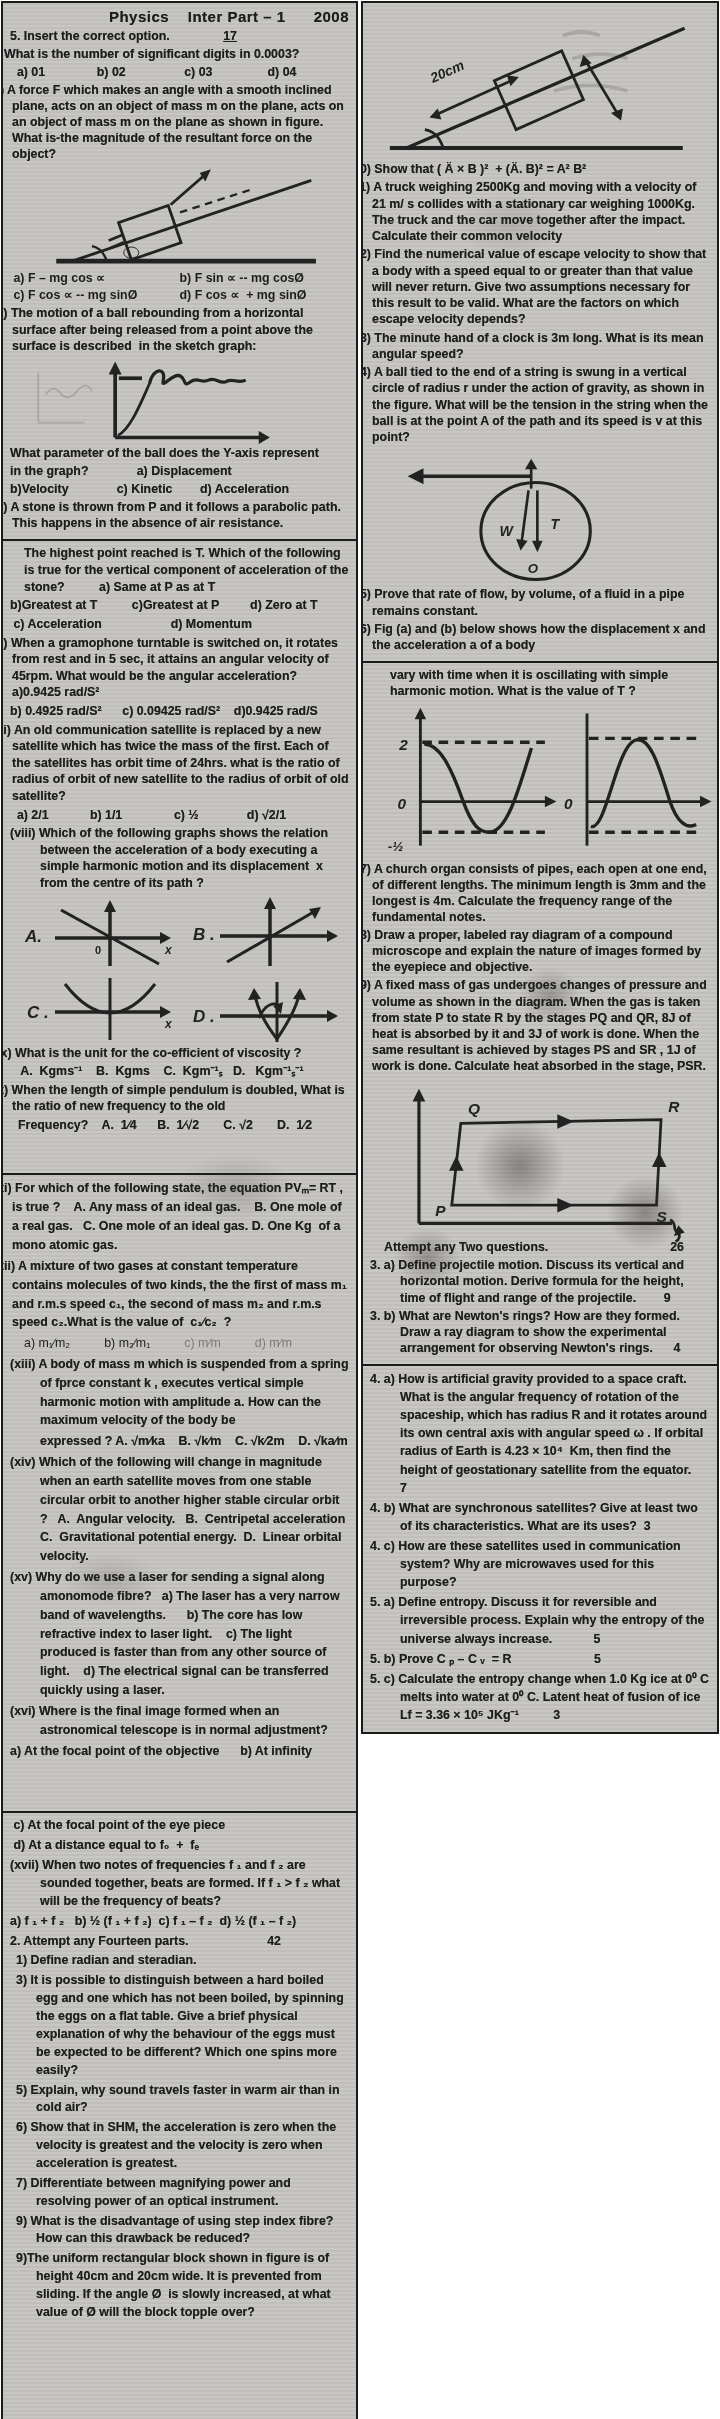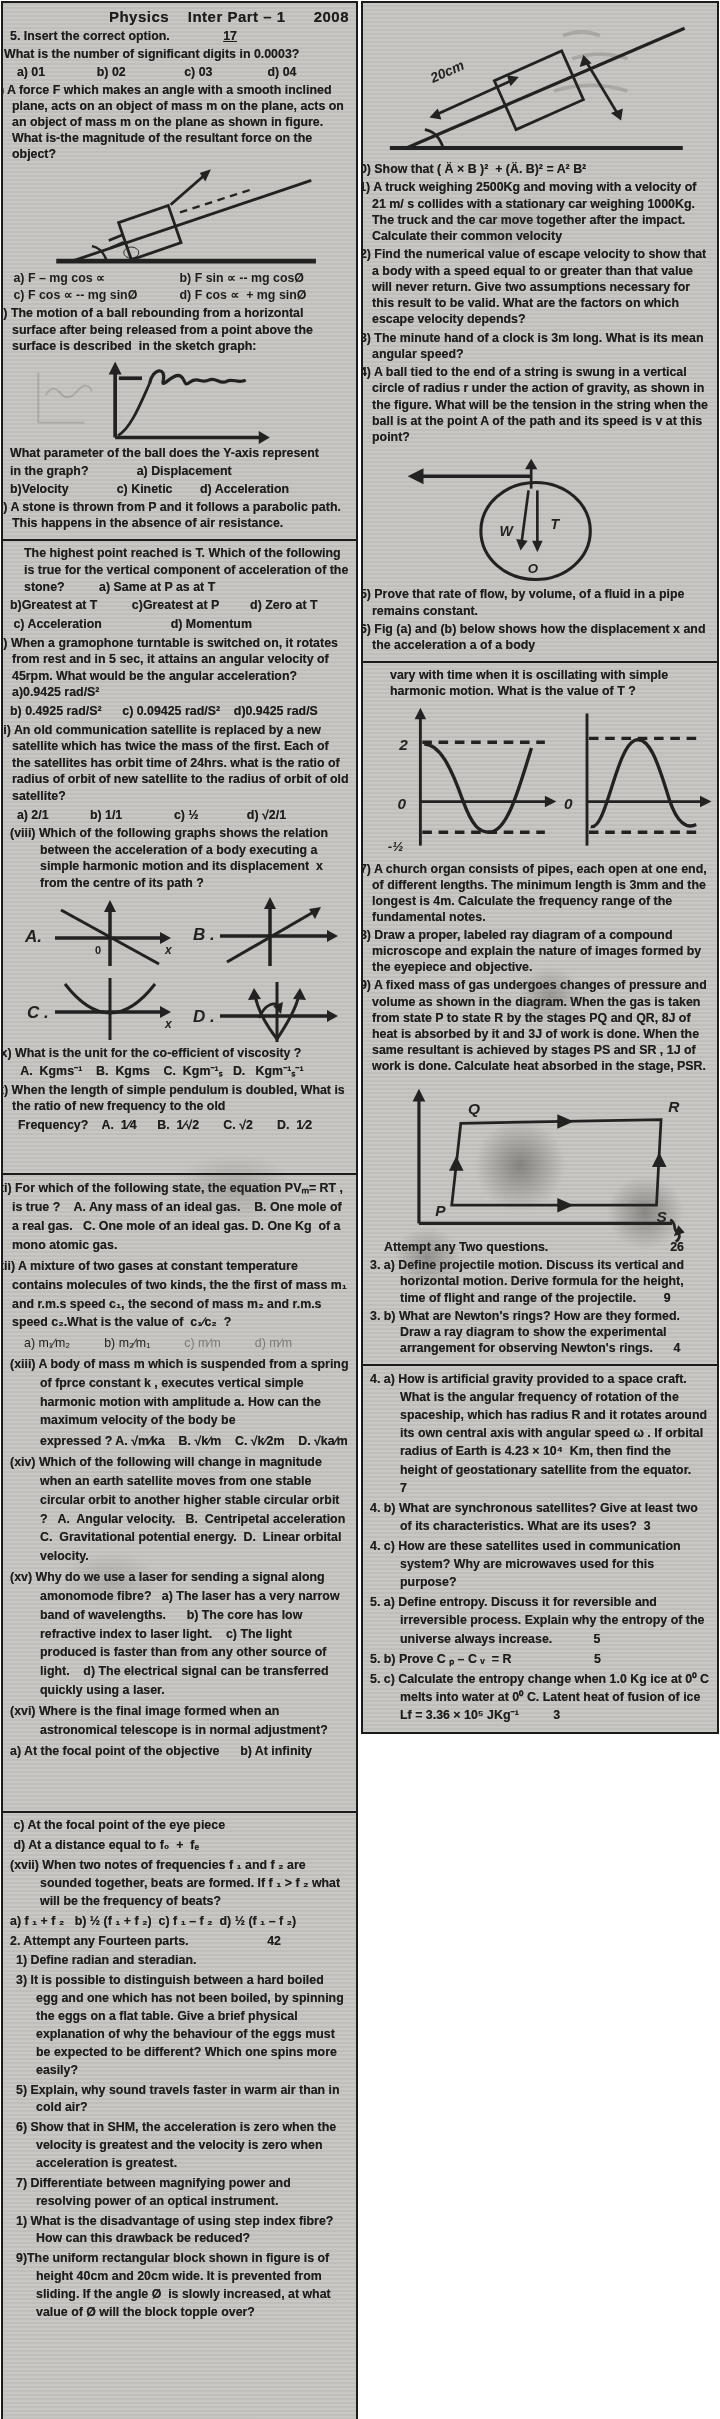--- a/index.html
+++ b/index.html
@@ -166,21 +166,21 @@
       <p class="t">a) f ₁ + f ₂   b) ½ (f ₁ + f ₂)  c) f ₁ – f ₂  d) ½ (f ₁ – f ₂)</p>
       <div class="row t">
         <span>2. Attempt any Fourteen parts.</span>
         <span class="marks m42">42</span>
       </div>
       <p class="t q" style="padding-left:26px;text-indent:-20px">1) Define radian and steradian.</p>
       <p class="t q" style="padding-left:26px;text-indent:-20px">3) It is possible to distinguish between a hard boiled egg and one which has not been boiled, by spinning the eggs on a flat table. Give a brief physical explanation of why the behaviour of the eggs must be expected to be different? Which one spins more easily?</p>
       <p class="t q" style="padding-left:26px;text-indent:-20px">5) Explain, why sound travels faster in warm air than in cold air?</p>
       <p class="t q" style="padding-left:26px;text-indent:-20px">6) Show that in SHM, the acceleration is zero when the velocity is greatest and the velocity is zero when acceleration is greatest.</p>
       <p class="t q" style="padding-left:26px;text-indent:-20px">7) Differentiate between magnifying power and resolving power of an optical instrument.</p>
-      <p class="t q" style="padding-left:26px;text-indent:-20px">1) What is the disadvantage of using step index fibre? How can this drawback be reduced?</p>
+      <p class="t q" style="padding-left:26px;text-indent:-20px">9) What is the disadvantage of using step index fibre? How can this drawback be reduced?</p>
       <p class="t q" style="padding-left:26px;text-indent:-20px">9)The uniform rectangular block shown in figure is of height 40cm and 20cm wide. It is prevented from sliding. If the angle Ø  is slowly increased, at what value of Ø will the block topple over?</p>
     </section>
   </div>
 
   <div class="col">
 
     <section class="box r1" style="min-height:645px">
       <svg class="fig" width="340" height="152" viewBox="0 0 350 165">
         <g class="ghost">
           <path d="M200 30 q20 -8 40 0 M210 55 q30 -10 60 0 M190 90 q40 -12 80 0" stroke-width="4"></path>

